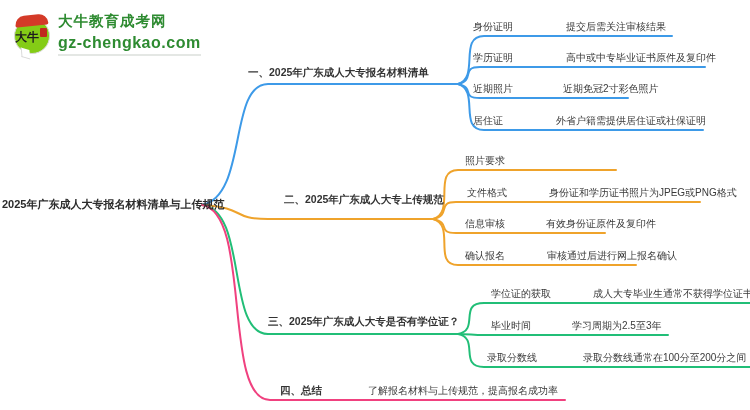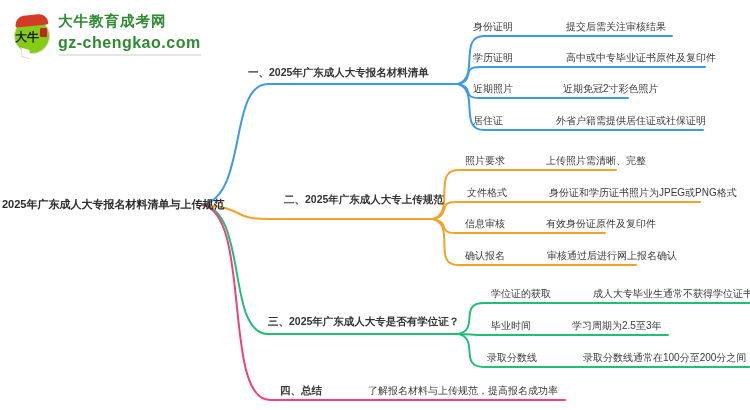--- a/index.html
+++ b/index.html
@@ -80,21 +80,20 @@
   <div class="node" style="left:566px;top:20px;">提交后需关注审核结果</div>
   <div class="node" style="left:473px;top:51px;">学历证明</div>
   <div class="node" style="left:566px;top:51px;">高中或中专毕业证书原件及复印件</div>
   <div class="node" style="left:473px;top:82px;">近期照片</div>
   <div class="node" style="left:563px;top:82px;">近期免冠2寸彩色照片</div>
   <div class="node" style="left:473px;top:114px;">居住证</div>
   <div class="node" style="left:556px;top:114px;">外省户籍需提供居住证或社保证明</div>
 
   <div class="node btitle" style="left:284px;top:193px;">二、2025年广东成人大专上传规范</div>
   <div class="node" style="left:465px;top:154px;">照片要求</div>
-  <div class="node" style="left:546px;top:154px;">上传照片需清晰、完整</div>
   <div class="node" style="left:467px;top:186px;">文件格式</div>
   <div class="node" style="left:549px;top:186px;">身份证和学历证书照片为JPEG或PNG格式</div>
   <div class="node" style="left:465px;top:217px;">信息审核</div>
   <div class="node" style="left:546px;top:217px;">有效身份证原件及复印件</div>
   <div class="node" style="left:465px;top:249px;">确认报名</div>
   <div class="node" style="left:547px;top:249px;">审核通过后进行网上报名确认</div>
 
   <div class="node btitle" style="left:268px;top:315px;">三、2025年广东成人大专是否有学位证？</div>
   <div class="node" style="left:491px;top:287px;">学位证的获取</div>
   <div class="node" style="left:593px;top:287px;">成人大专毕业生通常不获得学位证书</div>

